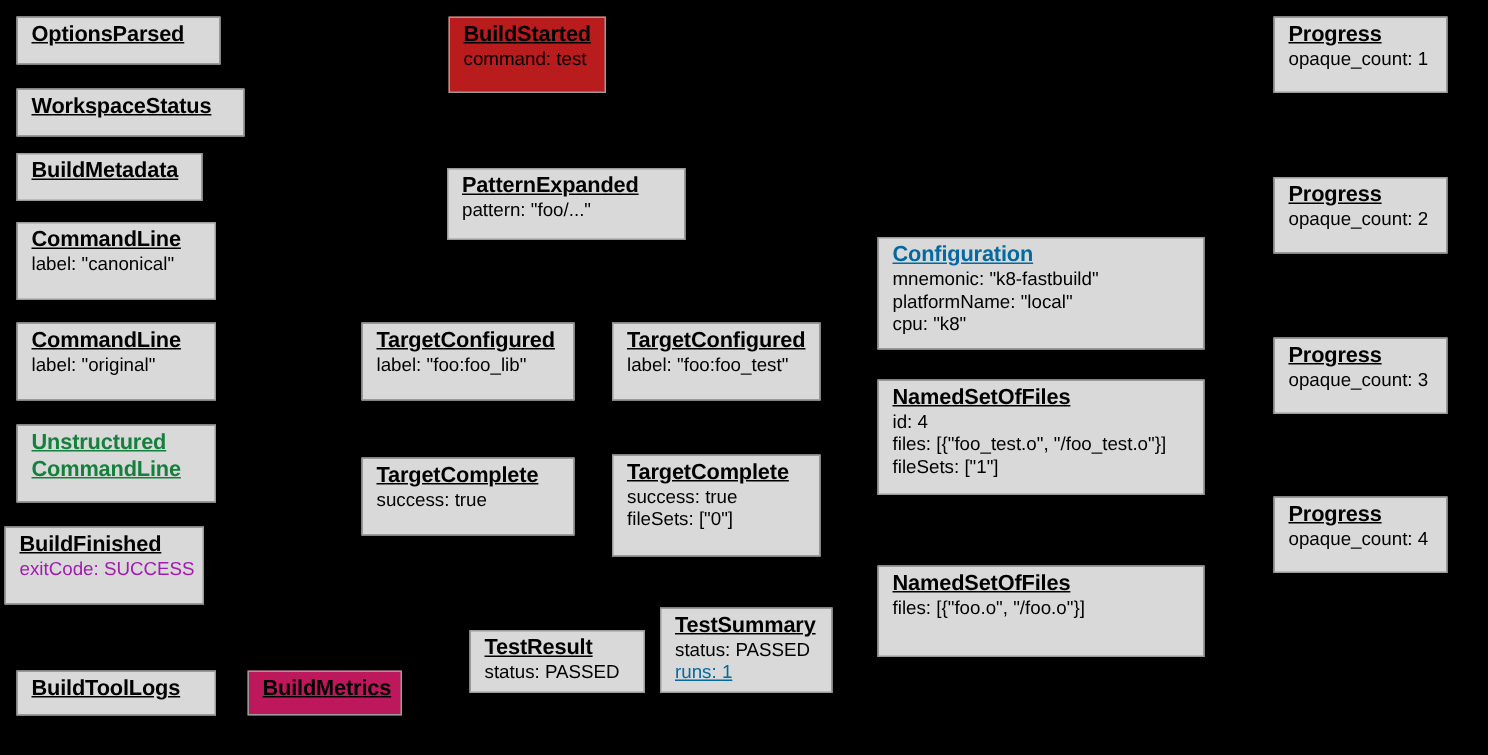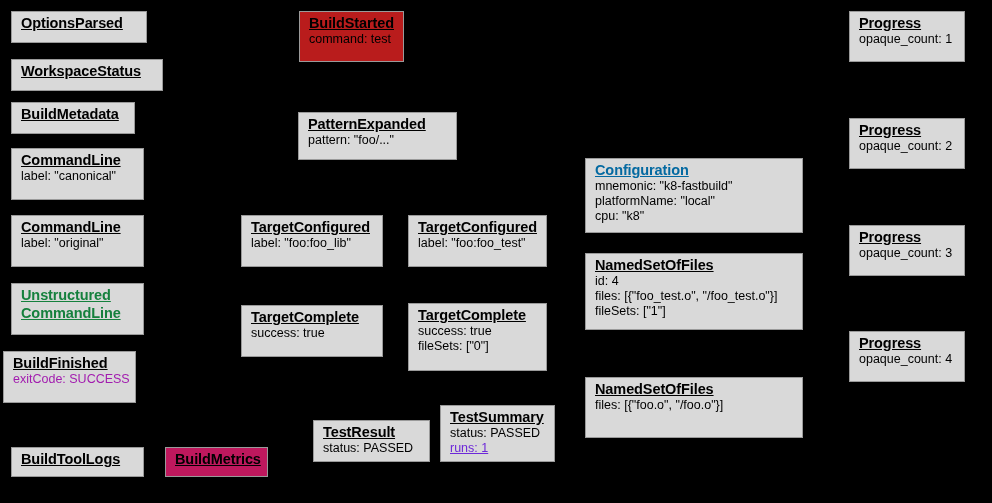--- a/index.html
+++ b/index.html
@@ -172,21 +172,21 @@
     <div class="node" style="left: 585px; top: 377px; width: 218px; height: 61px; background: rgb(217, 217, 217); border-color: rgb(154, 154, 154);">
       <span class="node-title" style="color: rgb(0, 0, 0);">NamedSetOfFiles</span>
       <span class="node-fields">
         <span class="node-field" style="color: rgb(0, 0, 0);">files: [{"foo.o", "/foo.o"}]</span>
       </span>
     </div>
     <div class="node" style="left: 440px; top: 405px; width: 115px; height: 57px; background: rgb(217, 217, 217); border-color: rgb(154, 154, 154);">
       <span class="node-title" style="color: rgb(0, 0, 0);">TestSummary</span>
       <span class="node-fields">
         <span class="node-field" style="color: rgb(0, 0, 0);">status: PASSED</span>
-        <span class="node-field" style="color: #6d28d9; text-decoration: underline;">runs: 1</span>
+        <span class="node-field" style="color: #0369a1; text-decoration: underline;">runs: 1</span>
       </span>
     </div>
     <div class="node" style="left: 313px; top: 420px; width: 117px; height: 42px; background: rgb(217, 217, 217); border-color: rgb(154, 154, 154);">
       <span class="node-title" style="color: rgb(0, 0, 0);">TestResult</span>
       <span class="node-fields">
         <span class="node-field" style="color: rgb(0, 0, 0);">status: PASSED</span>
       </span>
     </div>
     <div class="node" style="left: 11px; top: 447px; width: 133px; height: 30px; background: rgb(217, 217, 217); border-color: rgb(154, 154, 154);">
       <span class="node-title" style="color: rgb(0, 0, 0);">BuildToolLogs</span>

